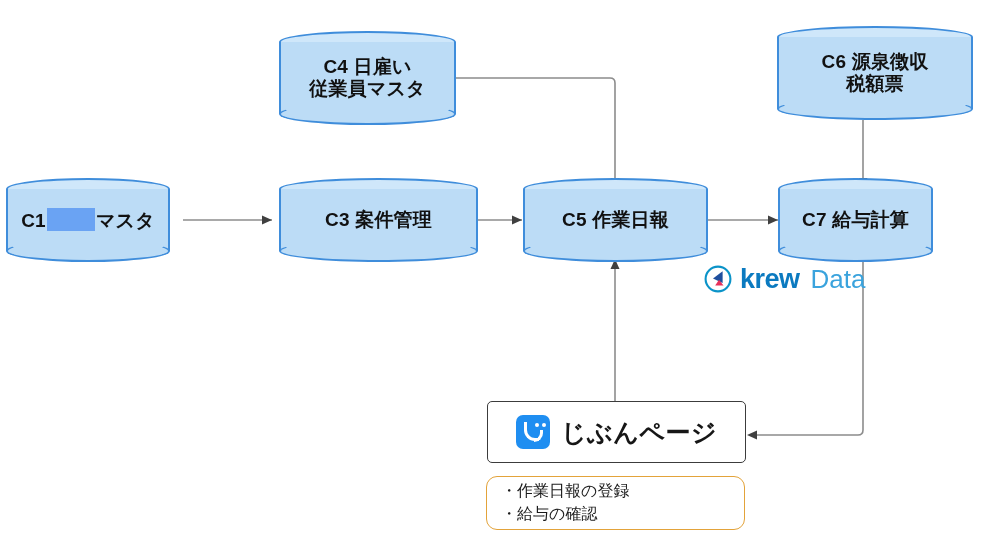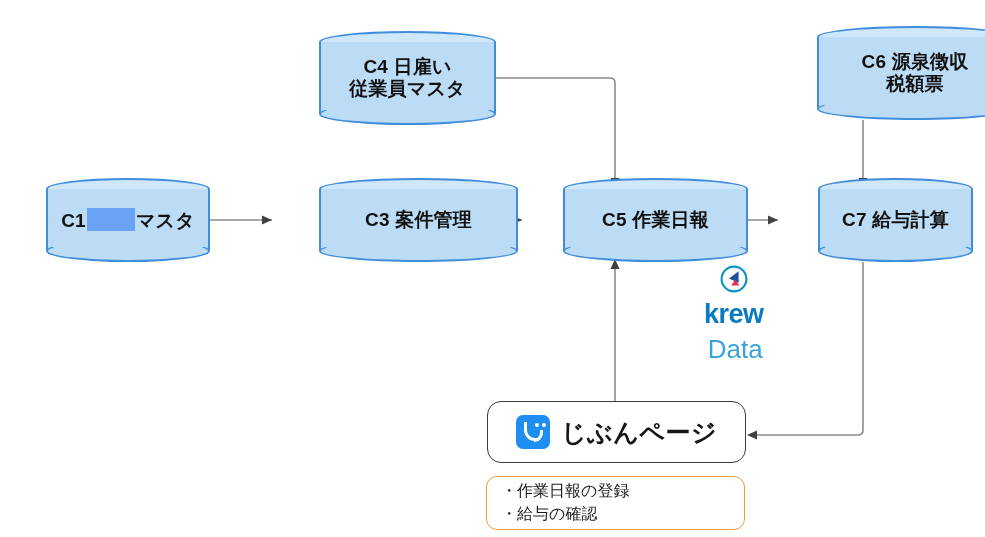--- a/index.html
+++ b/index.html
@@ -33,21 +33,20 @@
     stroke-width: 1.6;
   }
   .wirehead {
     fill: #404040;
     stroke: none;
   }
   
   .cyl {
     position: absolute;
     box-sizing: border-box;
-    margin-left: 40px;
   }
   .cyl .body {
     position: absolute;
     left: 0;
     right: 0;
     top: 11px;
     bottom: 11px;
     background: #bcdcf6;
     border-left: 2px solid #3f8ddb;
     border-right: 2px solid #3f8ddb;
@@ -103,21 +102,21 @@
     background: #6aa3f3;
     vertical-align: -4px;
     margin: 0 1px;
   }
   
   .approundbox {
     position: absolute;
     box-sizing: border-box;
     background: #ffffff;
     border: 1.6px solid #3c3c3c;
-    border-radius: 14px;
+    border-radius: 5px;
     display: flex;
     align-items: center;
     justify-content: center;
     gap: 11px;
   }
   .jibun-icon {
     width: 34px;
     height: 34px;
     border-radius: 7px;
     background: #1f8ef1;
@@ -183,21 +182,20 @@
     color: #1b1b1b;
     line-height: 1.42;
     white-space: nowrap;
   }
   
   .krew {
     position: absolute;
     display: flex;
     align-items: center;
     gap: 8px;
-    flex-direction: column;
   }
   .krew .krewmark {
     width: 28px;
     height: 28px;
     flex: none;
   }
   .krew .krewword {
     font-size: 27px;
     font-weight: bold;
     color: #0b7ac0;

